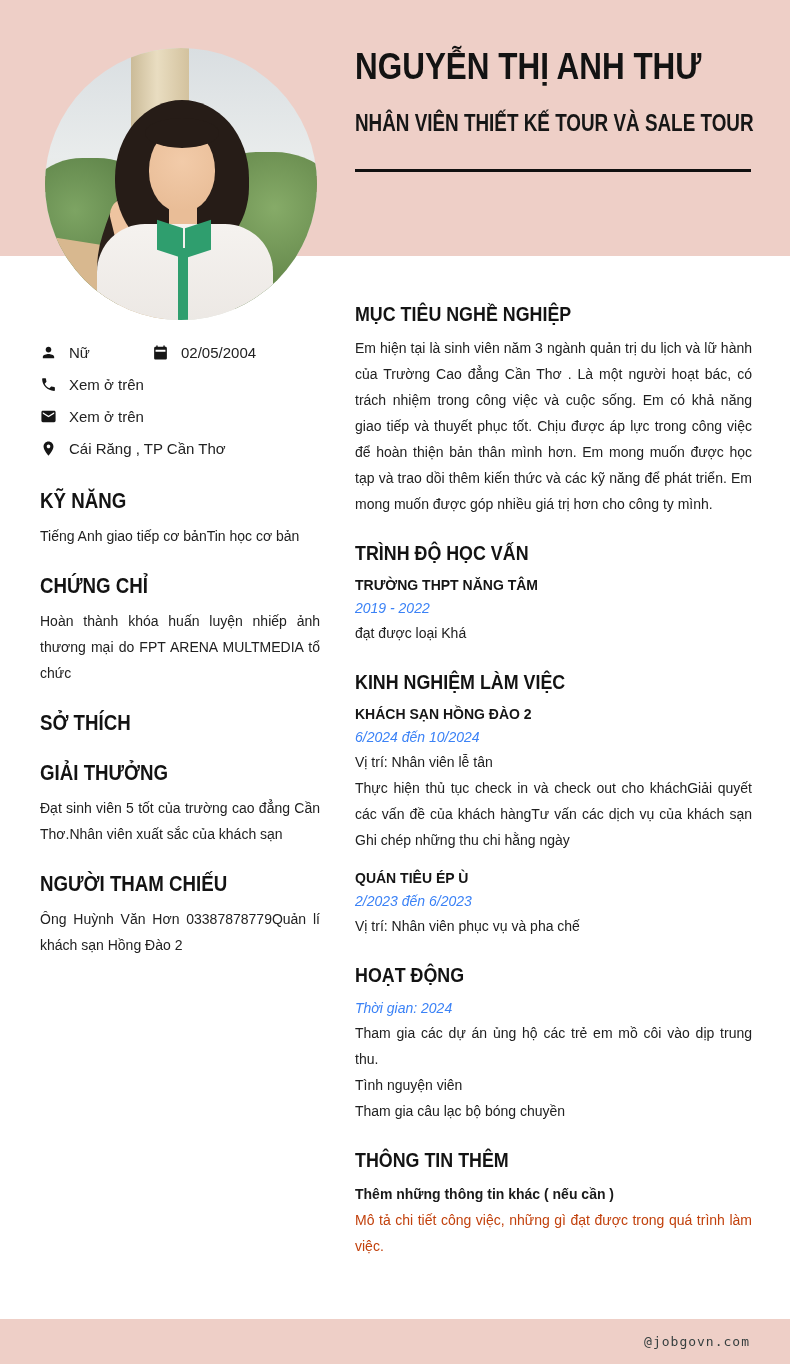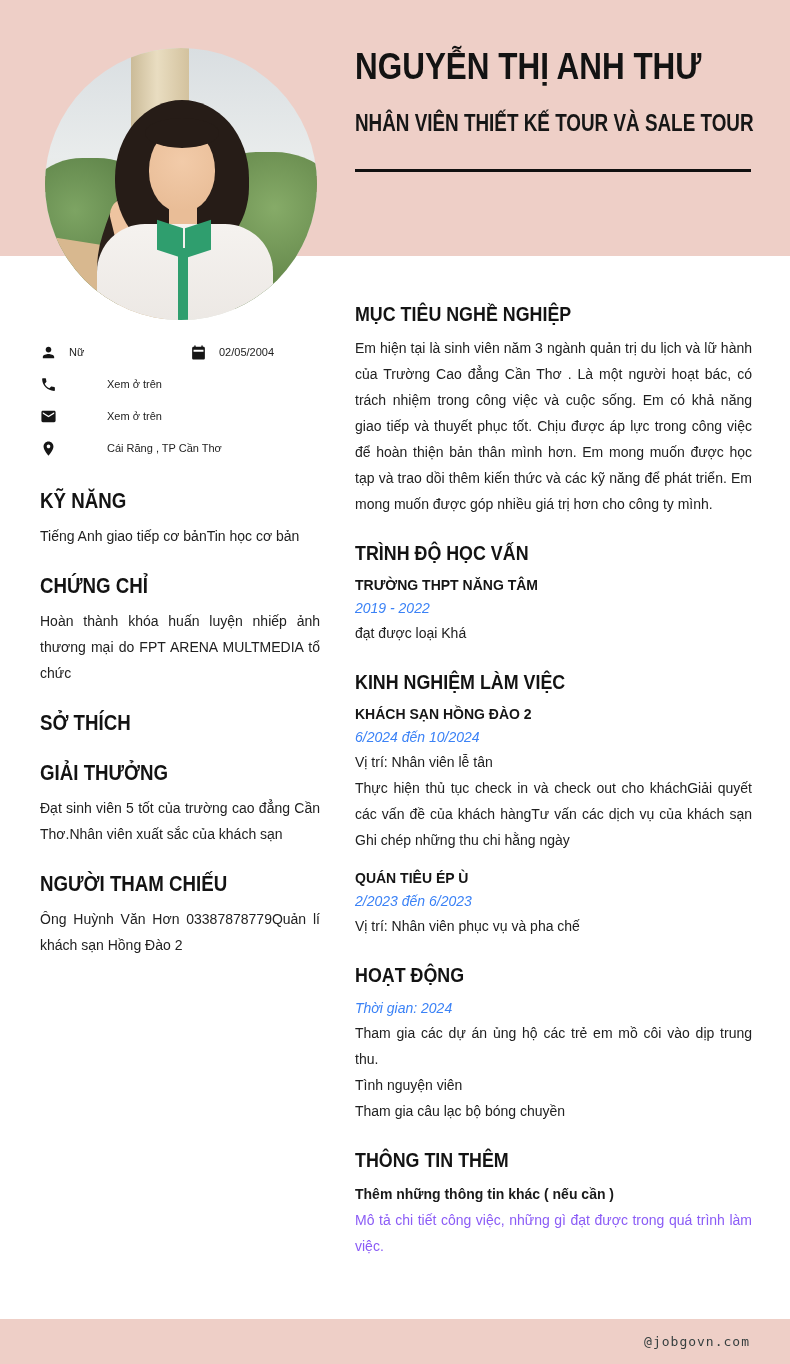--- a/index.html
+++ b/index.html
@@ -43,36 +43,36 @@
   .ph-shirt { left:52px; top:176px; width:176px; height:100px; border-radius:48px 48px 0 0;
     background:linear-gradient(180deg,#f5f2ef 0%, #ece8e4 100%); }
   .ph-collar-l { left:112px; top:176px; width:26px; height:30px; background:#2f9e6e; transform:skewY(18deg); }
   .ph-collar-r { left:140px; top:176px; width:26px; height:30px; background:#2f9e6e; transform:skewY(-18deg); }
   .ph-placket { left:133px; top:200px; width:10px; height:76px; background:#2f9e6e; }
 
   
   .left-col { position:absolute; left:40px; top:336px; width:280px; }
   .right-col { position:absolute; left:355px; top:294px; width:397px; }
 
-  .info-row { display:flex; align-items:center; height:32px; font-size:11px; color:#222;gap:38px; }
+  .info-row { display:flex; align-items:center; height:32px; font-size:15px; color:#222; }
   .info-pair { display:flex; align-items:center; }
   .info-pair.first { width:112px; }
   .icon { width:17px; height:17px; margin-right:12px; flex:0 0 auto; color:#161616; }
   .icon svg { width:17px; height:17px; display:block; fill:currentColor; }
 
   .sec-title { margin-top:24px; margin-bottom:9px; font-size:22px; font-weight:700; color:#131313;
     transform:scaleX(.85); transform-origin:0 50%; white-space:nowrap; }
   .right-col .sec-title { font-size:21px; }
   .body-txt { font-size:14px; line-height:26px; color:#212121; text-align:justify; }
   .body-line { font-size:14px; line-height:26px; color:#212121; }
 
   .sub-head { margin-top:8px; font-size:14px; font-weight:700; color:#151515; line-height:22px; }
   .period { font-size:14px; font-style:italic; color:#3b82f6; line-height:24px; }
   .job-block { margin-bottom:14px; }
-  .muted { color:#8b5cf6; }
+  .muted { color:#c2410c; }
   .semi { font-weight:600; color:#1a1a1a; font-size:14px; line-height:26px; }
 </style>
 </head>
 <body>
 
 <div class="page">
 
   <div class="header-bg"></div>
 
   <div class="photo">

